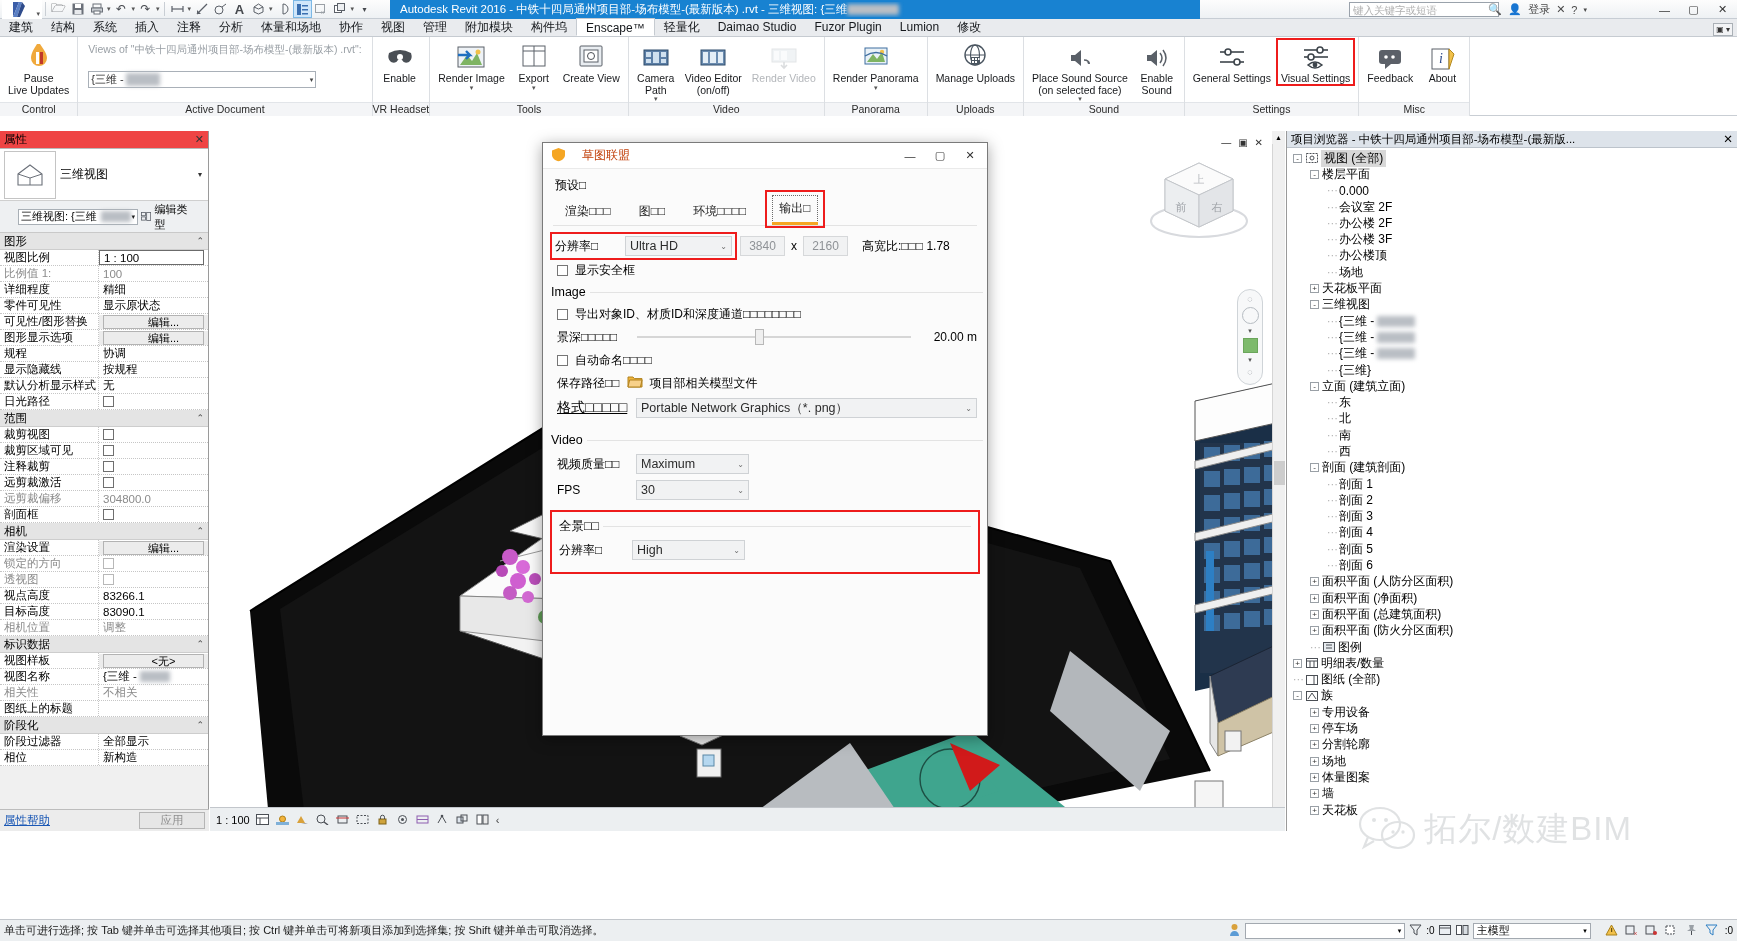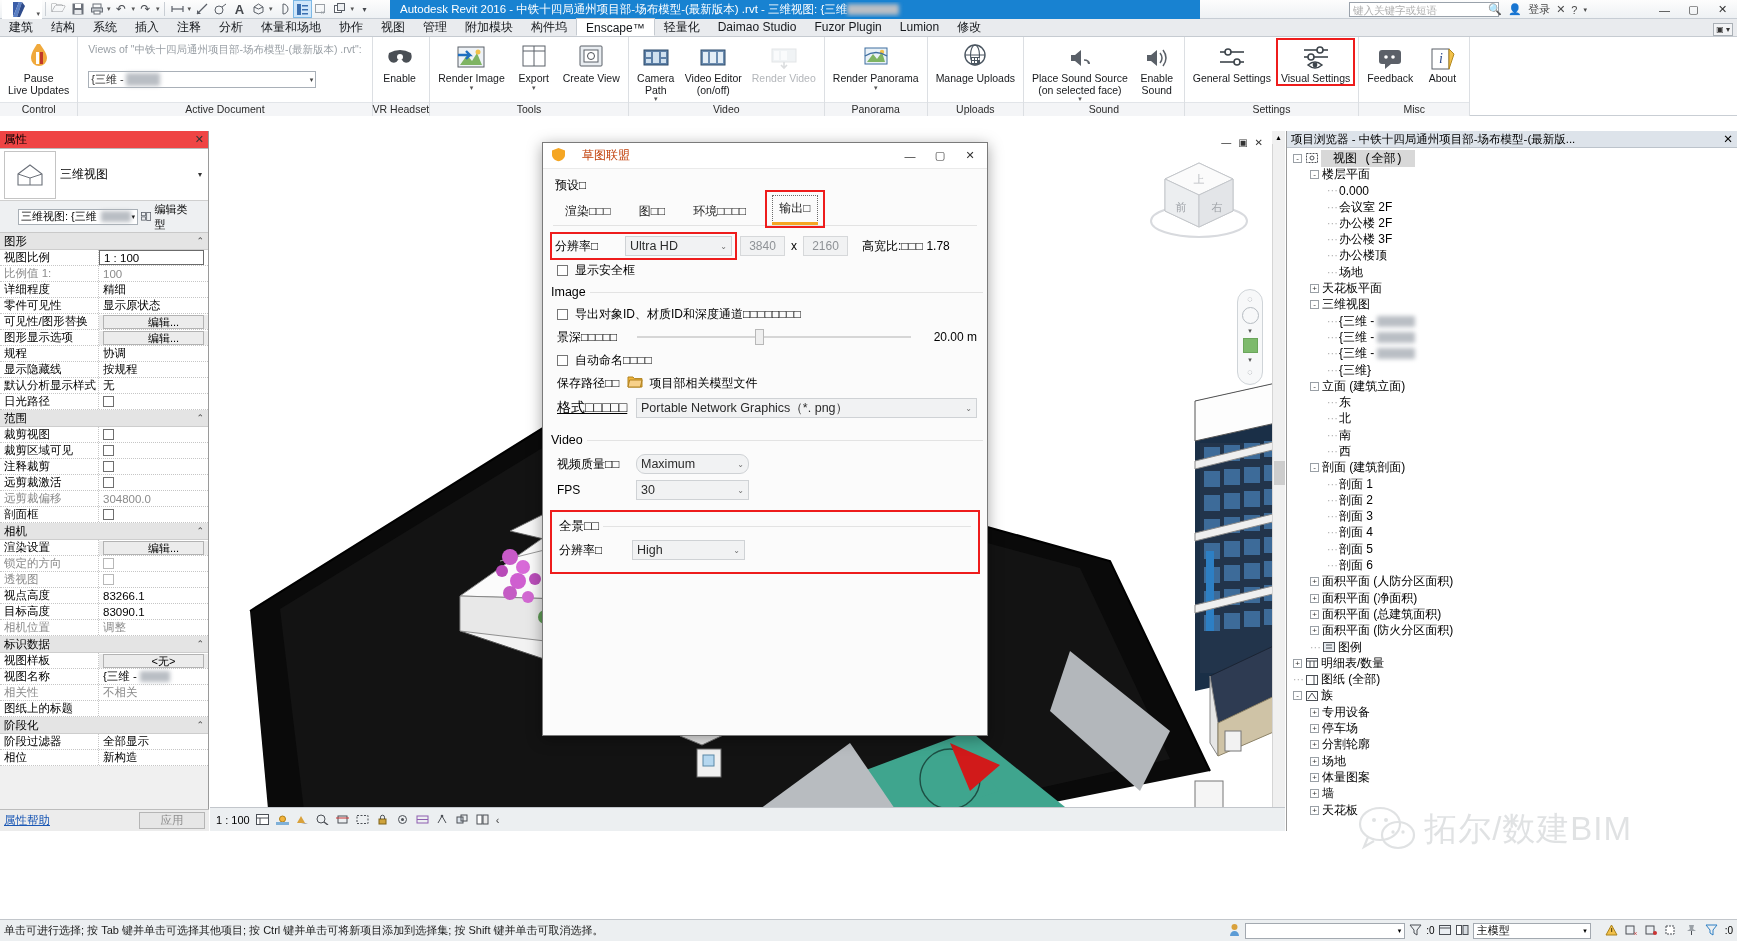--- a/index.html
+++ b/index.html
@@ -153,21 +153,21 @@
   .browser-hdr .x { margin-left:auto; }
   .tree { padding:2px 0 0 0; height:672px; overflow:hidden; position:relative; }
   .tnode { height:16.3px; display:flex; align-items:center; white-space:nowrap;
     font-size:12px; }
   .tnode .pm { width:9px; height:9px; border:1px solid #9aa0a6; background:#fff;
     font-size:8px; line-height:7px; text-align:center; color:#333; margin-right:3px;
     flex:0 0 9px; }
   .tnode .dashes { color:#b6b6b6; letter-spacing:-1px; margin-right:2px; font-size:11px; }
   .tnode .ti { width:13px; height:11px; margin-right:3px; flex:0 0 13px;
     display:flex; align-items:center; justify-content:center; }
-  .tnode .lab.sel { background:#d8d8d8; padding:0 12px;font-family:Liberation Mono, monospace; }
+  .tnode .lab.sel { background:#d8d8d8; padding:0 3px; }
 
   
   .dlg { position:absolute; left:542px; top:142px; width:446px; height:594px;
     background:#fbfbfb; border:1px solid #7a7a7a; box-shadow:0 3px 14px rgba(0,0,0,.35);
     display:flex; flex-direction:column; }
   .dlg-title { height:26px; background:#fff; display:flex; align-items:center;
     padding:0 2px 0 8px; border-bottom:1px solid #eaeaea; }
   .dlg-title .tt { font-size:12px; margin-left:16px; color:#c2410c; }
   .dlg-title .ctrls { margin-left:auto; display:flex; }
   .dlg-title .ctrls span { width:30px; height:25px; display:flex; align-items:center;
@@ -1330,21 +1330,21 @@
         </div>
       </div>
 
       <div class="fs-head" style="margin-top:12px;">
         <span class="tx">Video</span>
         <span class="ln"></span>
       </div>
 
       <div class="frow" style="margin-top:4px;padding-left:4px;gap:7px;">
         <span style="font-size:12px;width:72px;">视频质量□□</span>
-        <div class="combo" style="width:113px;border-radius:9px;">
+        <div class="combo" style="width:113px;">
           <span>Maximum</span>
           <span class="arr">⌄</span>
         </div>
       </div>
 
       <div class="frow" style="padding-left:4px;gap:7px;">
         <span style="font-size:12px;width:72px;">FPS</span>
         <div class="combo" style="width:113px;">
           <span>30</span>
           <span class="arr">⌄</span>

